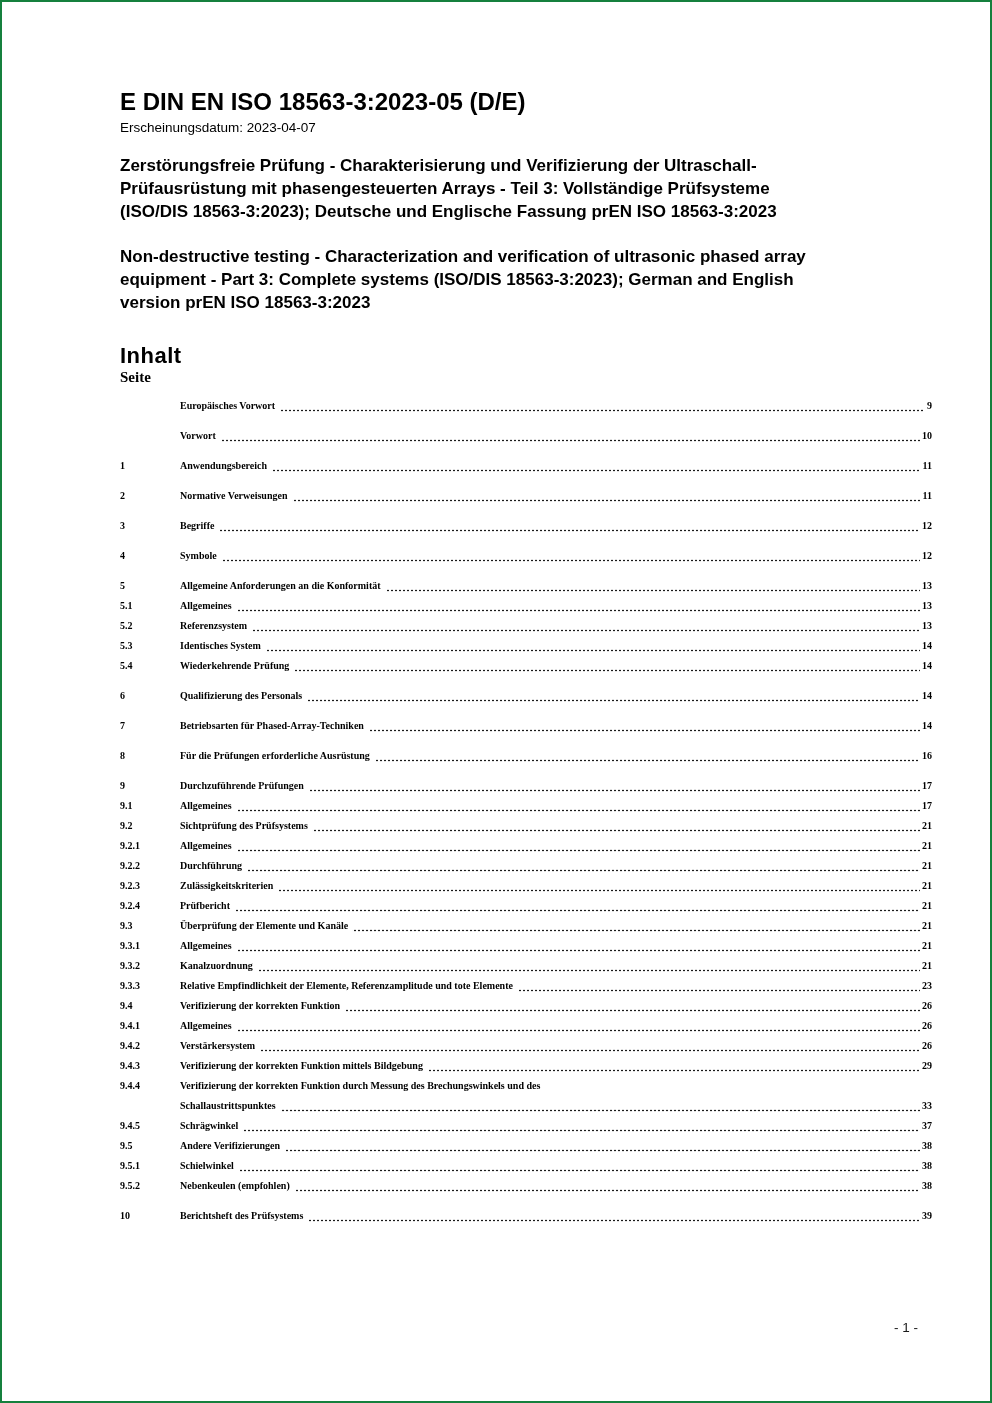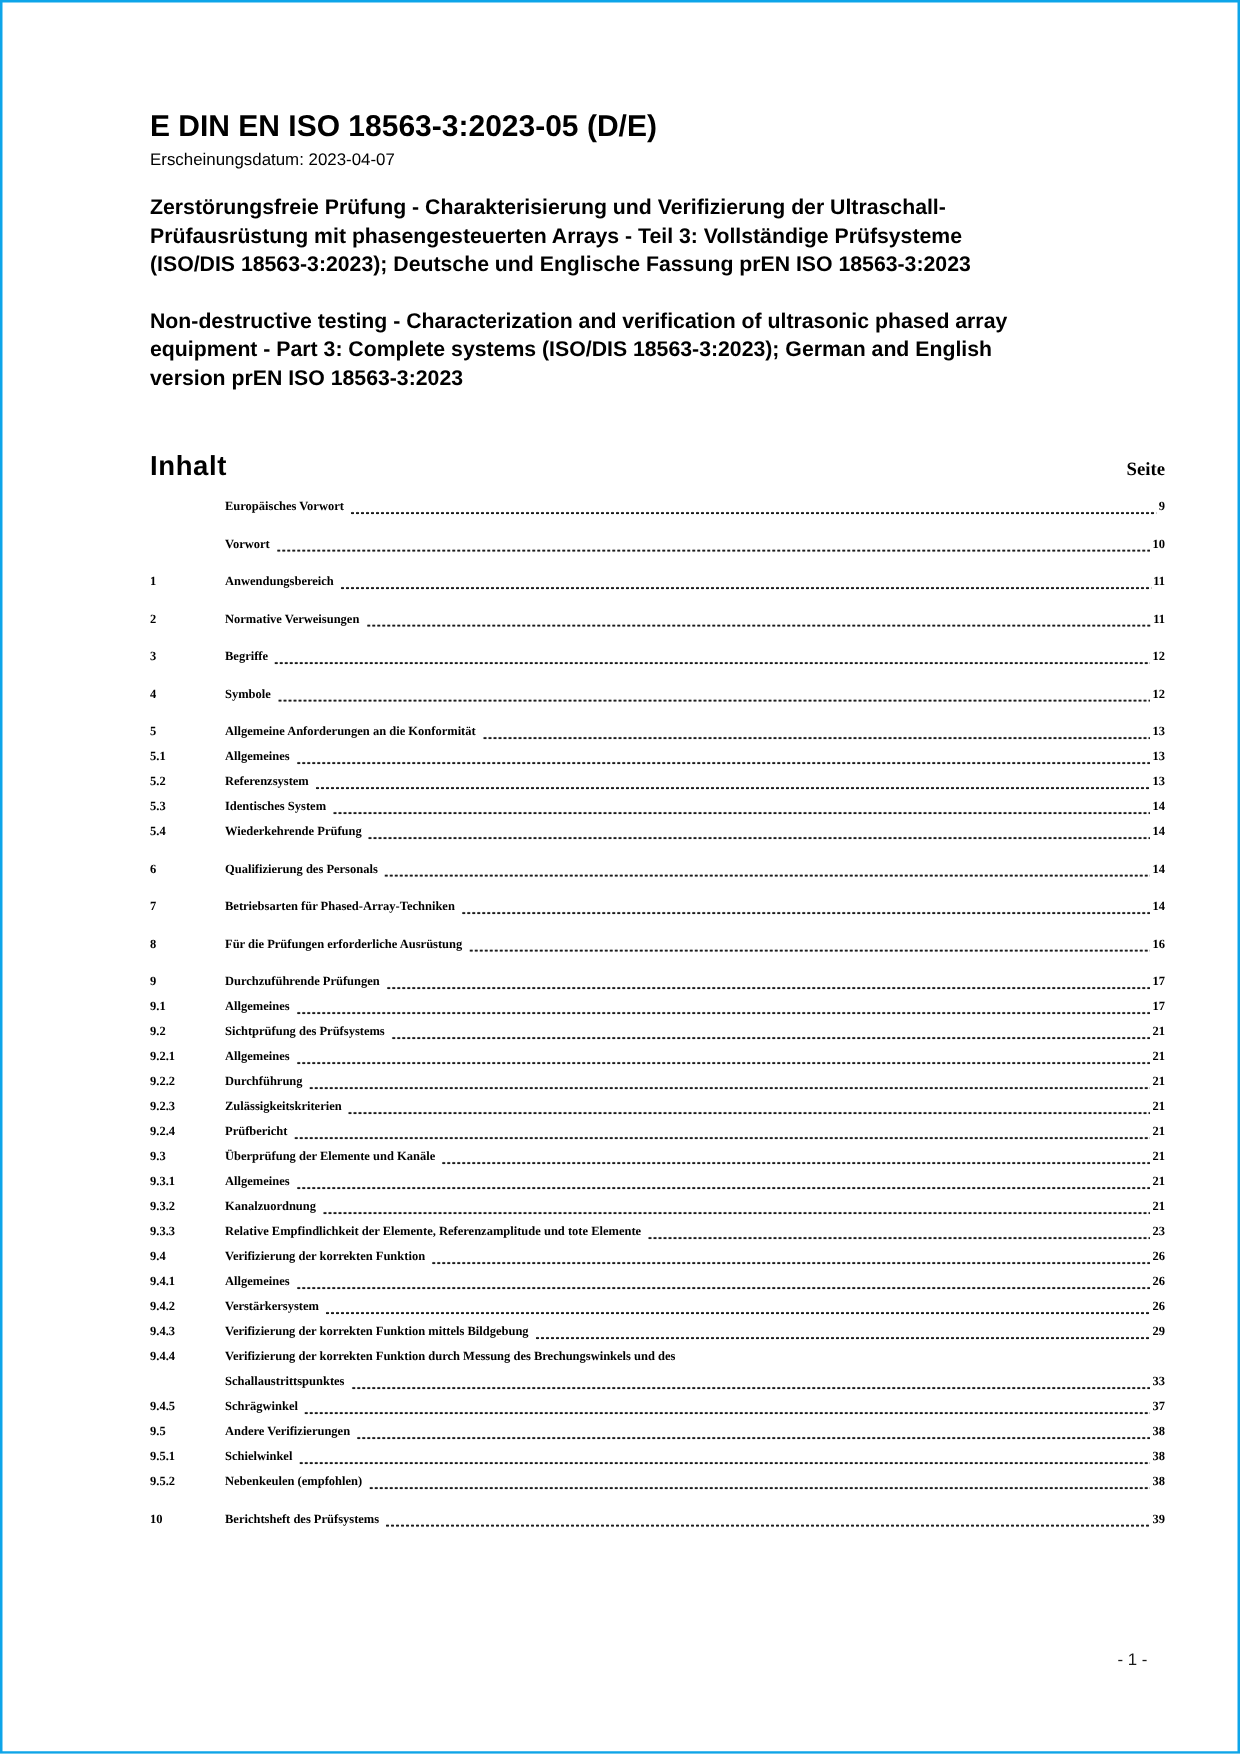--- a/index.html
+++ b/index.html
@@ -6,21 +6,21 @@
   html, body { background: #e9e9e9; }
   body {
     width: 992px; height: 1403px;
     position: relative;
     font-family: "Liberation Sans", sans-serif;
     color: #000;
   }
   .page {
     position: absolute; inset: 0;
     background: #fff;
-    border: 2px solid #0ea5e9;
+    border: 2px solid #15803d;
   }
   .content {
     position: absolute;
     left: 118px; top: 86px;
     width: 812px;
   }
   .doc-number {
     font-size: 24px;
     font-weight: bold;
     line-height: 28px;
@@ -34,21 +34,22 @@
     font-weight: bold;
     line-height: 23px;
     margin-top: 19px;
     white-space: pre-line;
   }
   .title-block.en { margin-top: 22px; }
   .toc-header {
     display: flex;
     justify-content: space-between;
     align-items: baseline;
-    margin-top: 46px;
+    margin-top: 29px;
+    flex-direction: column;
   }
   .toc-heading {
     font-size: 22px;
     font-weight: bold;
     letter-spacing: 0.5px;
   }
   .page-col-label {
     font-family: "Liberation Serif", serif;
     font-size: 15px;
     font-weight: bold;

